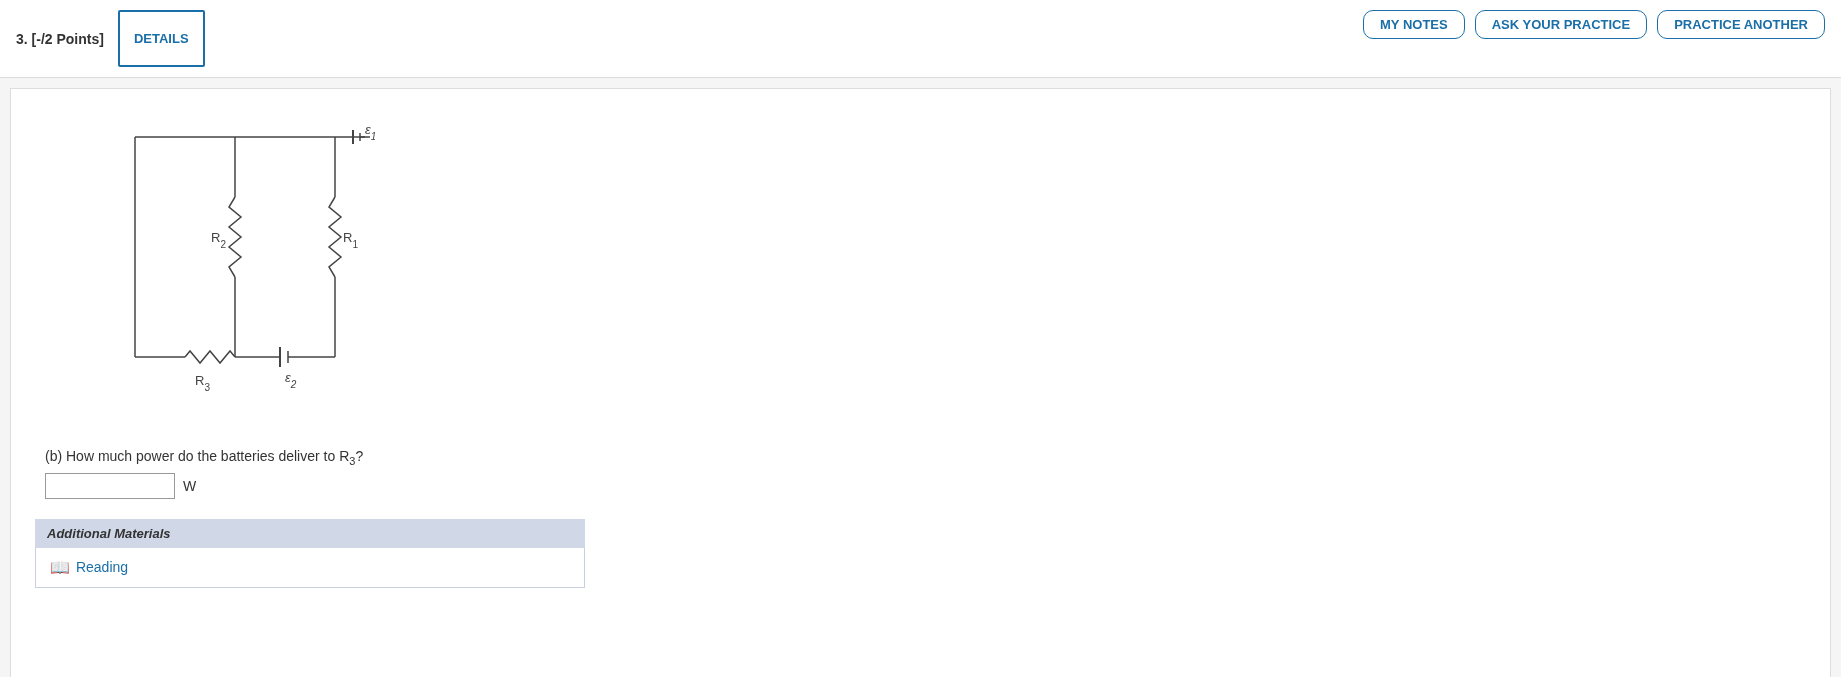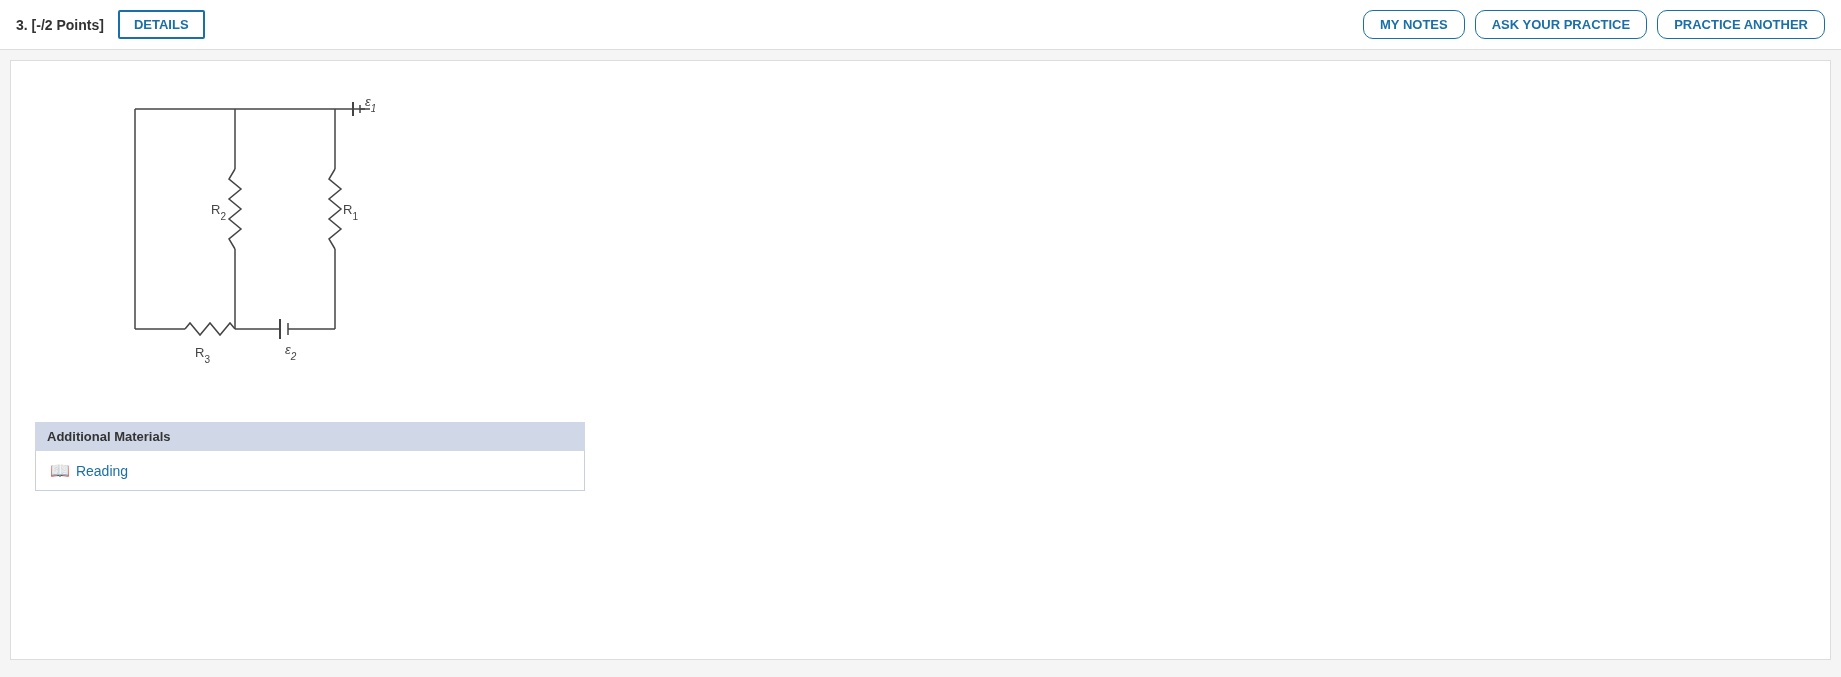--- a/index.html
+++ b/index.html
@@ -24,21 +24,21 @@
     }
     .points-label {
       font-size: 14px;
       font-weight: bold;
       color: #333;
     }
     .details-btn {
       border: 2px solid #1a6fa8;
       color: #1a6fa8;
       background: #fff;
-      padding: 5px 14px;
+      padding: 19px 14px;
       font-size: 13px;
       font-weight: bold;
       cursor: pointer;
       border-radius: 2px;
     }
     .top-bar-right {
       display: flex;
       gap: 10px;
     }
     .nav-btn {
@@ -100,20 +100,21 @@
     .additional-materials {
       margin-top: 20px;
       max-width: 550px;
     }
     .additional-header {
       background: #d0d8e8;
       padding: 7px 12px;
       font-size: 13px;
       font-weight: bold;
       color: #333;
+      font-style: italic;
     }
     .additional-body {
       border: 1px solid #c8d0e0;
       border-top: none;
       padding: 10px 14px;
     }
     .reading-link {
       color: #1a6fa8;
       font-size: 14px;
       text-decoration: none;
@@ -196,20 +197,29 @@
       <text x="270" y="17" font-size="13" fill="#444" font-family="Arial" font-style="italic">ε<tspan baseline-shift="sub" font-size="10">1</tspan></text>
 
       <text x="190" y="265" font-size="13" fill="#444" font-family="Arial" font-style="italic">ε<tspan baseline-shift="sub" font-size="10">2</tspan></text>
 
     </svg>
   </div>
 
   
 
   
+  <div class="question-block">
+    <div class="question-text">
+      (b) How much power do the batteries deliver to R<sub>3</sub>?
+    </div>
+    <div class="input-row">
+      <input class="answer-input" type="text" style="">
+      <span class="unit-label">W</span>
+    </div>
+  </div>
 
   
   <div class="additional-materials">
     <div class="additional-header">Additional Materials</div>
     <div class="additional-body">
       <a class="reading-link" href="#">
         <span class="book-icon">📖</span>
         <span>Reading</span>
       </a>
     </div>

